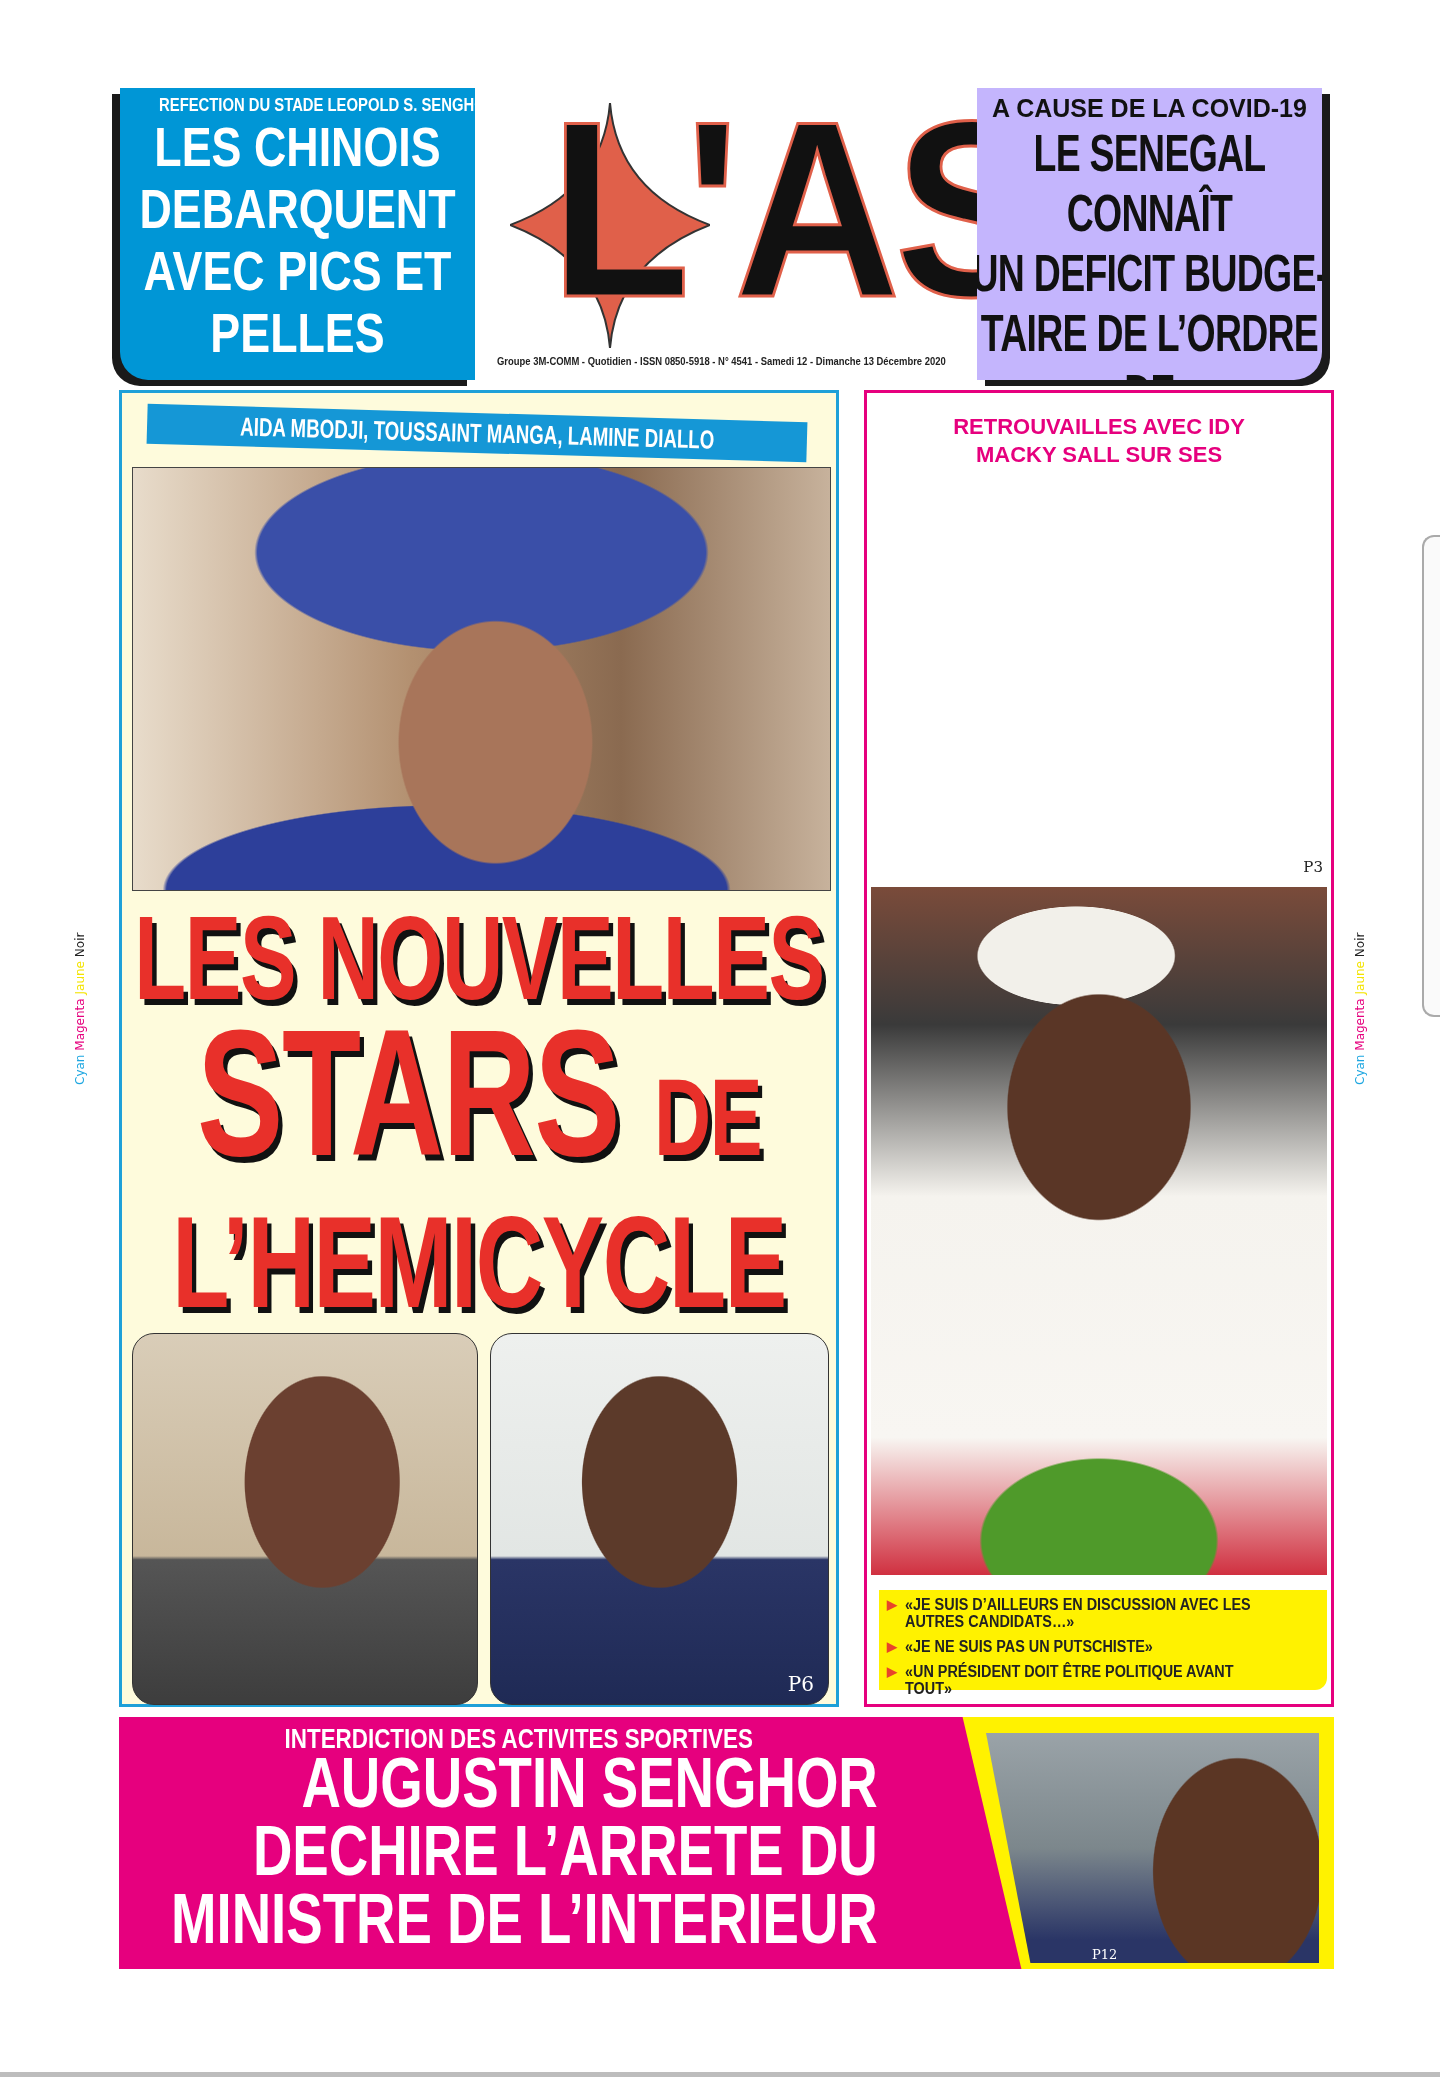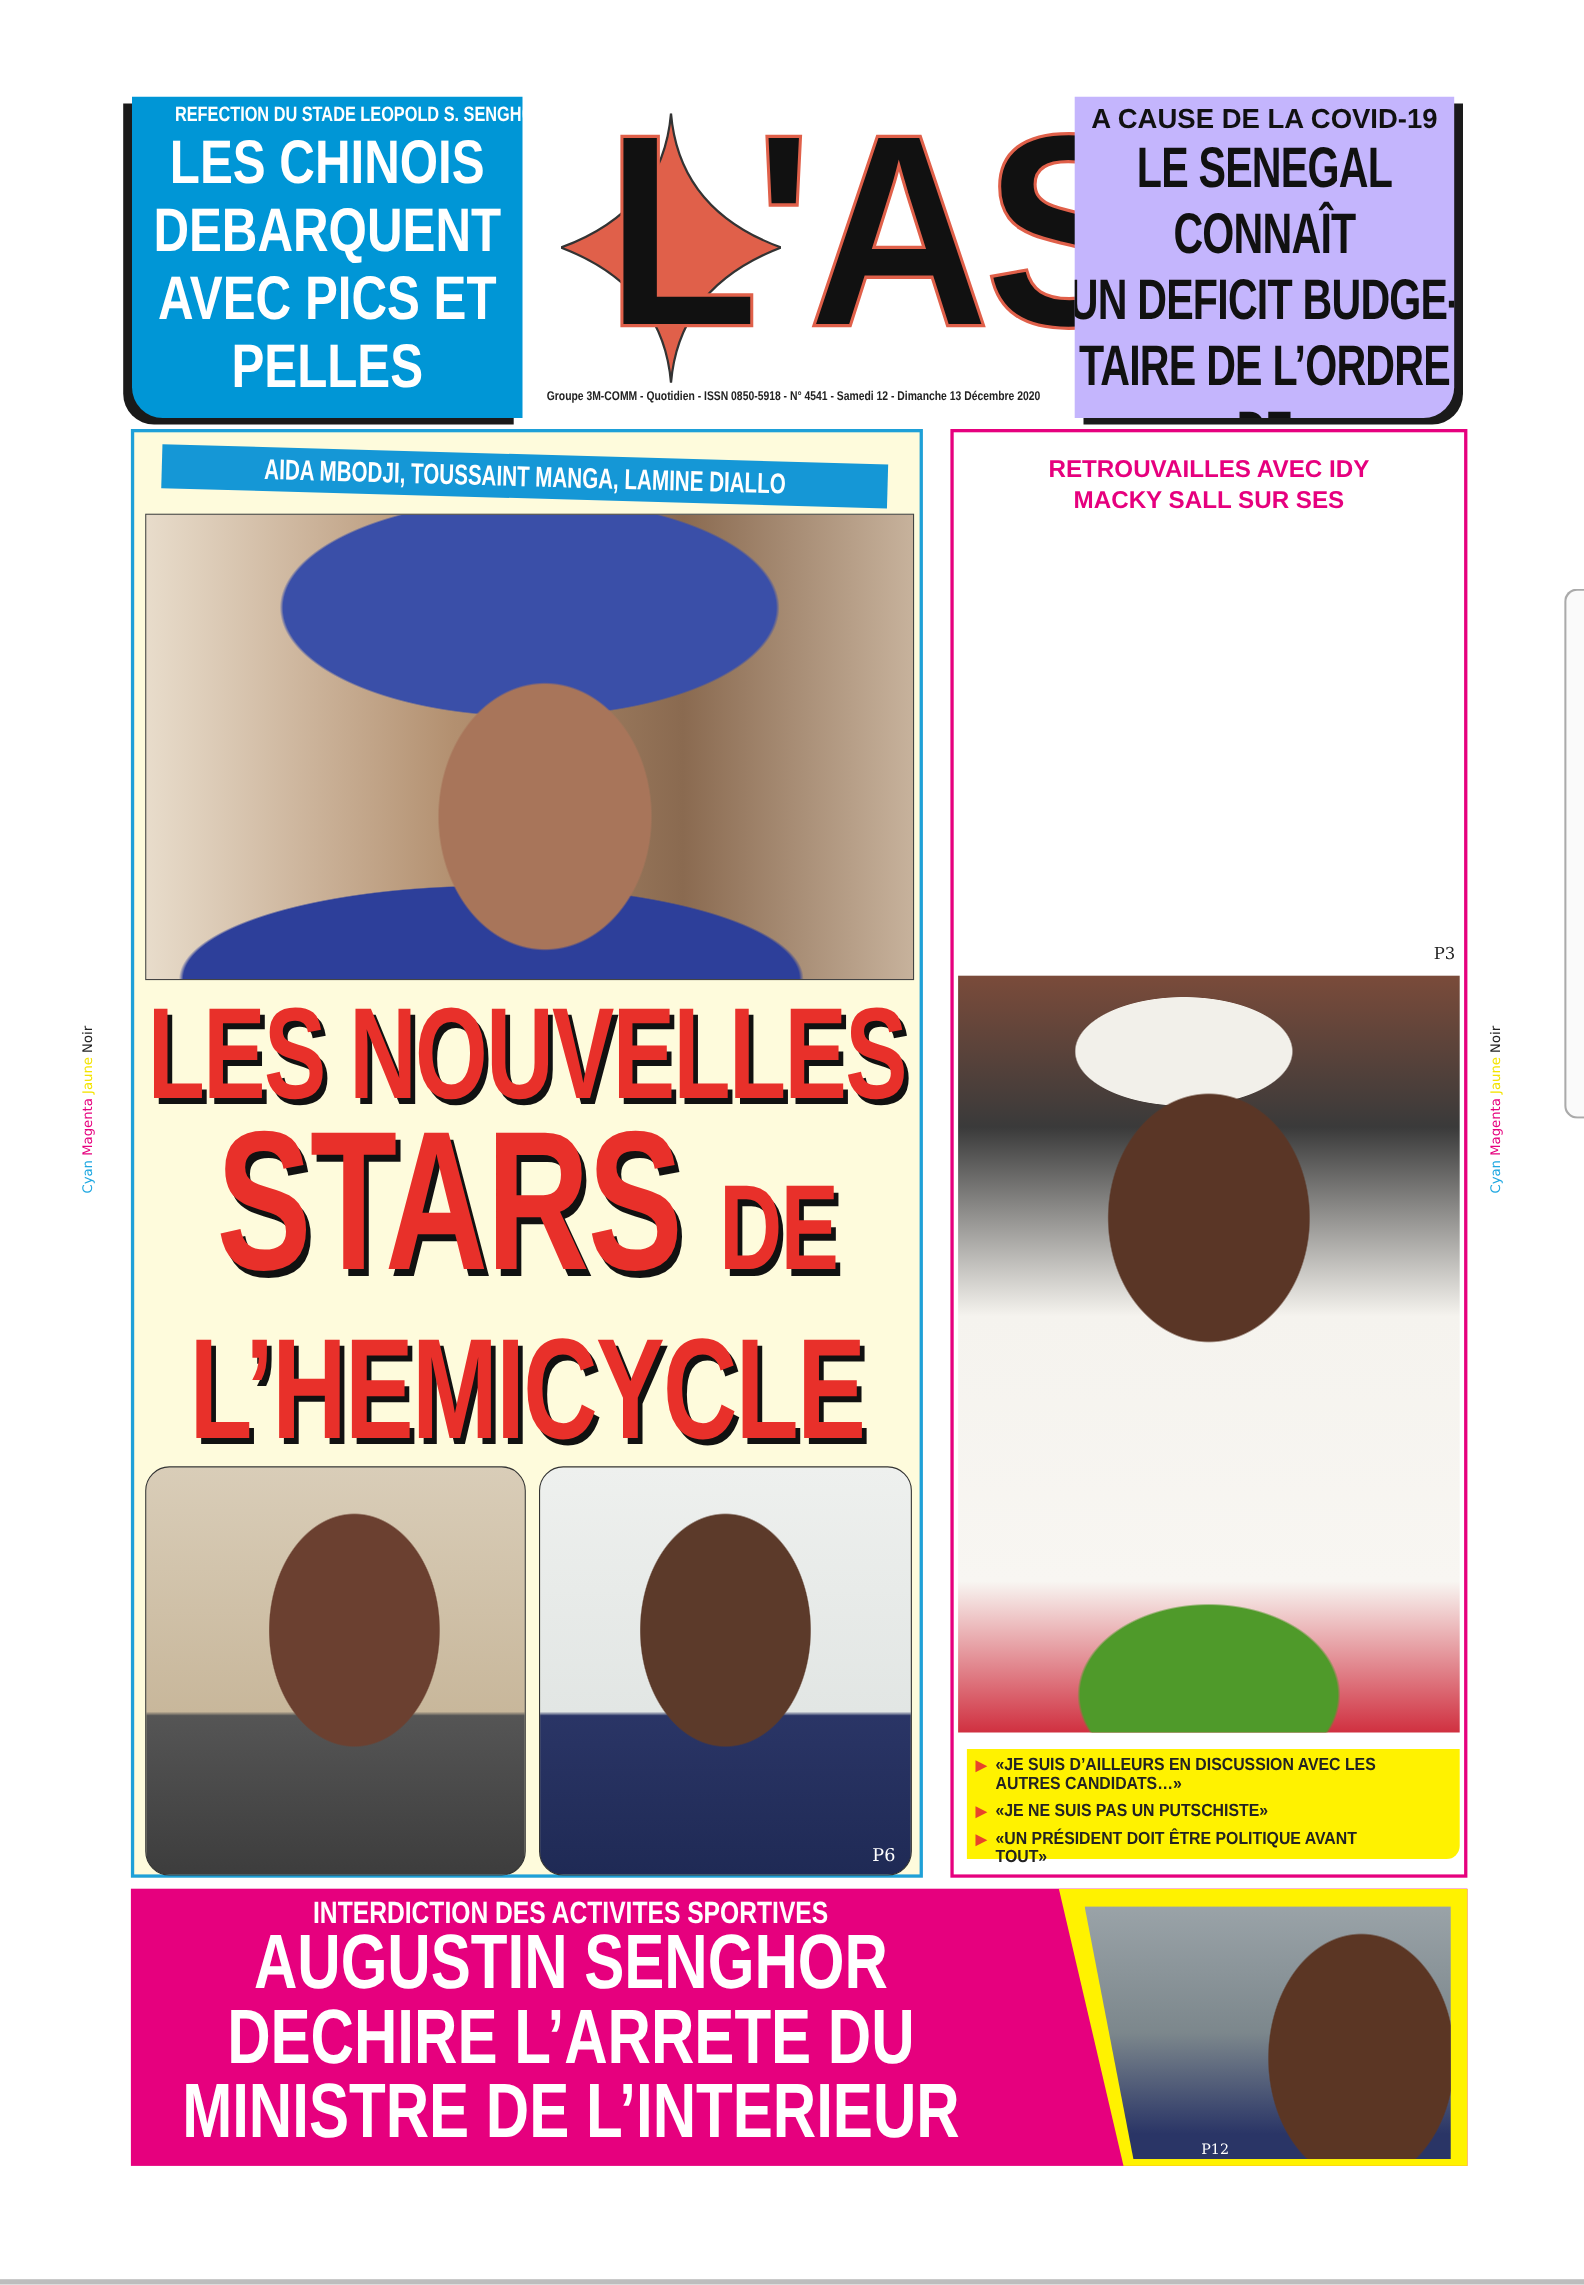--- a/index.html
+++ b/index.html
@@ -32,21 +32,21 @@
      radial-gradient(ellipse 400px 120px at 45% 100%, #2d3f9a 0 70%, transparent 71%),
      linear-gradient(90deg,#e8dccb 0%,#b39070 40%,#8a6a50 70%,#c7b29c 100%);}
   #stars-head{position:absolute;left:0;top:505px;width:714px;color:#e8302a;text-align:center;font-weight:bold;}
   .sh{display:block;text-shadow:6px 6px 0 #111;transform:scaleX(.72);white-space:nowrap;margin-left:-150px;margin-right:-150px;letter-spacing:-2px;}
   #photo-man1{left:10px;top:940px;width:344px;height:370px;border:1px solid #333;border-radius:22px;background:
      radial-gradient(ellipse 110px 150px at 55% 40%, #6b4030 0 70%, transparent 71%),
      linear-gradient(180deg,#d9cdb8 0%,#c8b79b 60%,#555 61%,#3d3d3d 100%);}
   #photo-man2{left:368px;top:940px;width:337px;height:370px;border:1px solid #333;border-radius:22px;background:
      radial-gradient(ellipse 110px 150px at 50% 40%, #5c3a2a 0 70%, transparent 71%),
      linear-gradient(180deg,#eef0ee 0%,#e2e6e4 60%,#2a3566 61%,#1f2a55 100%);}
-  .page-ref{position:absolute;font-family:"DejaVu Serif",serif;font-size:16px;color:#fff;}
+  .page-ref{position:absolute;font-family:"DejaVu Serif",serif;font-size:20px;color:#fff;}
   
   #feature-right{left:864px;top:390px;width:470px;height:1317px;background:#fff;border:3px solid #e6007e;box-sizing:border-box;}
   #macky-kicker{position:absolute;left:0;top:20px;width:100%;text-align:center;color:#e6007e;font-weight:bold;font-size:22px;line-height:28px;}
   #macky-head{position:absolute;left:0;top:80px;width:100%;text-align:center;color:#04a6b7;font-weight:bold;}
   #macky-head .l1{font-size:92px;line-height:100px;display:block;transform:scaleX(.82);white-space:nowrap;margin:0 -60px;}
   #macky-head .l2{font-size:210px;line-height:190px;display:block;transform:scaleX(.82);white-space:nowrap;margin:0 -60px;letter-spacing:-6px;}
   #macky-head .l3{font-size:112px;line-height:120px;display:block;transform:scaleX(.82);white-space:nowrap;margin:0 -60px;}
   #macky-p3{position:absolute;right:8px;top:465px;font-family:"DejaVu Serif",serif;font-size:15px;color:#222;margin-left:20px;}
   #photo-macky{left:4px;top:494px;width:456px;height:688px;background:
      radial-gradient(ellipse 130px 160px at 50% 32%, #5a3626 0 70%, transparent 71%),
@@ -58,21 +58,21 @@
   .q .tri{color:#e8442a;margin-right:8px;font-size:13px;}
   .q span.t{display:inline-block;transform:scaleX(.9);transform-origin:left;}
   
   #bottom{left:119px;top:1717px;width:1215px;height:252px;background:#e6007e;overflow:hidden;}
   #bottom .yel{position:absolute;left:810px;top:0;width:420px;height:252px;background:#fff200;clip-path:polygon(8% 0,100% 0,100% 100%,22% 100%);}
   #photo-augustin{position:absolute;left:830px;top:16px;width:370px;height:230px;clip-path:polygon(10% 0,100% 0,100% 100%,22% 100%);background:
      radial-gradient(ellipse 120px 160px at 78% 60%, #5b3624 0 70%, transparent 71%),
      linear-gradient(180deg,#9aa3a8 0%,#7c878c 50%,#2a3566 90%);}
   #bottom .kicker{position:absolute;left:0;top:6px;width:800px;text-align:center;color:#fff;font-weight:bold;font-size:28px;}
   #bottom .kicker span{display:inline-block;transform:scaleX(.8);}
-  #bottom .head{position:absolute;left:-60px;top:32px;width:920px;text-align:center;color:#fff;font-weight:bold;font-size:70px;line-height:68px;}
+  #bottom .head{position:absolute;left:-60px;top:32px;width:920px;text-align:right;color:#fff;font-weight:bold;font-size:70px;line-height:68px;}
   #bottom .head span{display:block;transform:scaleX(.78);white-space:nowrap;}
   #bottom .p12{position:absolute;left:973px;top:230px;font-family:"DejaVu Serif",serif;font-size:13px;color:#fff;}
   
   #scroll-handle{left:1422px;top:535px;width:30px;height:478px;border:2px solid #aaa;border-right:none;border-radius:12px 0 0 12px;background:#fafafa;}
   #bottom-bar{left:0;top:2072px;width:1440px;height:5px;background:#bdbdbd;}
 </style>
 </head>
 <body>
 
 <div class="cmyk" style="left:73px;top:1085px;">

